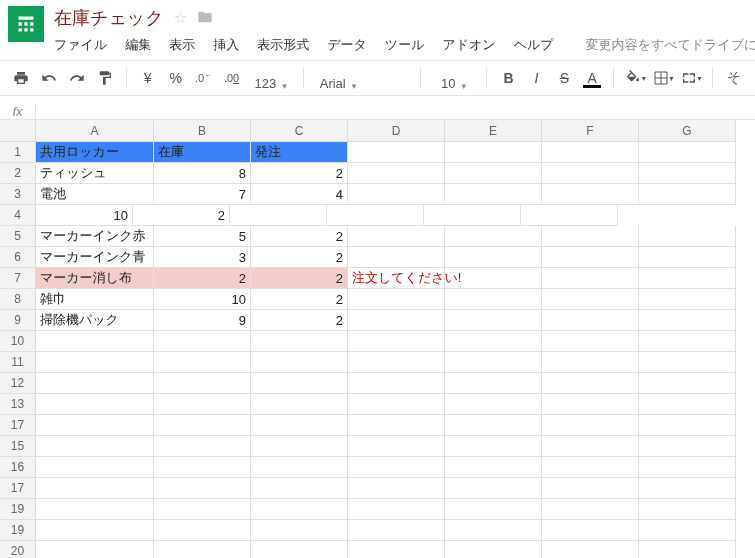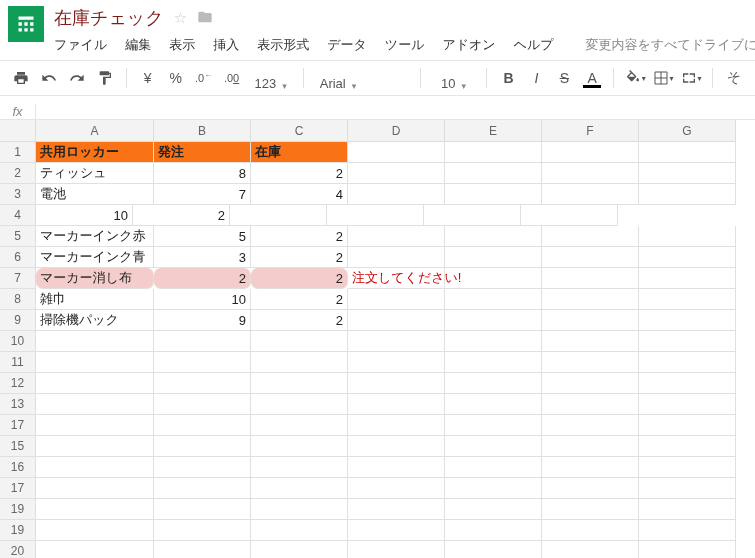--- a/index.html
+++ b/index.html
@@ -30,22 +30,22 @@
   .rhead { width: 36px; background: #f3f3f3; border-right: 1px solid #ddd; border-bottom: 1px solid #e0e0e0; text-align: center; color: #666; font-size: 12px; display: flex; align-items: center; justify-content: center; }
   .cell { height: 21px; border-right: 1px solid #e0e0e0; border-bottom: 1px solid #e0e0e0; padding: 0 4px; display: flex; align-items: center; font-size: 13px; overflow: visible; white-space: nowrap; }
   .cell.num { justify-content: flex-end; }
   .c-A { width: 118px; }
   .c-B { width: 97px; }
   .c-C { width: 97px; }
   .c-D { width: 97px; }
   .c-E { width: 97px; }
   .c-F { width: 97px; }
   .c-G { width: 97px; }
-  .hdr-cell { background: #f97316; font-weight: bold; }
-  .warn-row .c-A, .warn-row .c-B, .warn-row .c-C { background: #f4cccc; border-radius: 7px; }
+  .hdr-cell { background: #3b82f6; }
+  .warn-row .c-A, .warn-row .c-B, .warn-row .c-C { background: #f4cccc; }
   .warn-text { color: #cc0000; }
   .bold { font-weight: bold; }
   .italic { font-style: italic; }
   .strike { text-decoration: line-through; }
   .color-a { position: relative; }
   .color-a::after { content:""; position:absolute; left:4px; right:4px; bottom:3px; height:3px; background:#000; }
 </style>
 </head>
 <body>
 
@@ -162,22 +162,22 @@
       <div class="chead c-C">C</div>
       <div class="chead c-D">D</div>
       <div class="chead c-E">E</div>
       <div class="chead c-F">F</div>
       <div class="chead c-G">G</div>
     </div>
   <div id="rows">
       <div class="grow">
         <div class="rhead">1</div>
         <div class="cell c-A hdr-cell">共用ロッカー</div>
+        <div class="cell c-B hdr-cell">在庫</div>
         <div class="cell c-C hdr-cell">発注</div>
-        <div class="cell c-B hdr-cell">在庫</div>
         <div class="cell c-D"></div>
         <div class="cell c-E"></div>
         <div class="cell c-F"></div>
         <div class="cell c-G"></div>
       </div>
       <div class="grow">
         <div class="rhead">2</div>
         <div class="cell c-A">ティッシュ</div>
         <div class="cell c-B num">8</div>
         <div class="cell c-C num">2</div>

